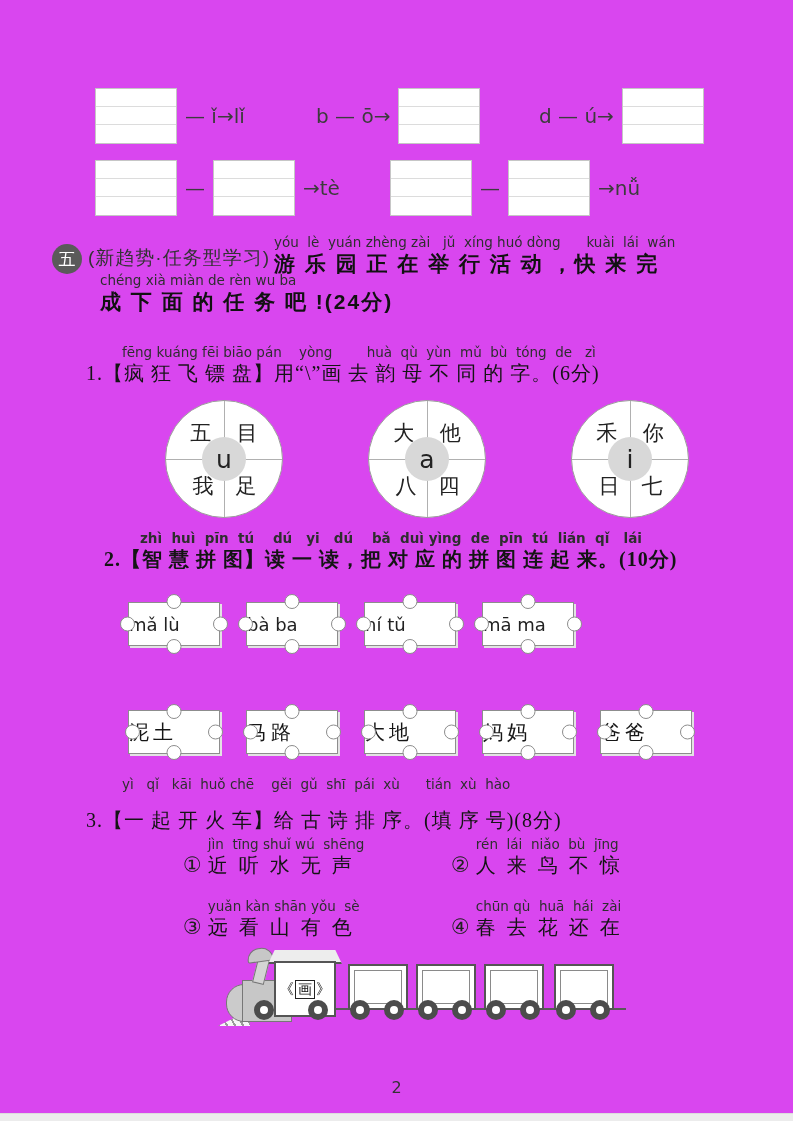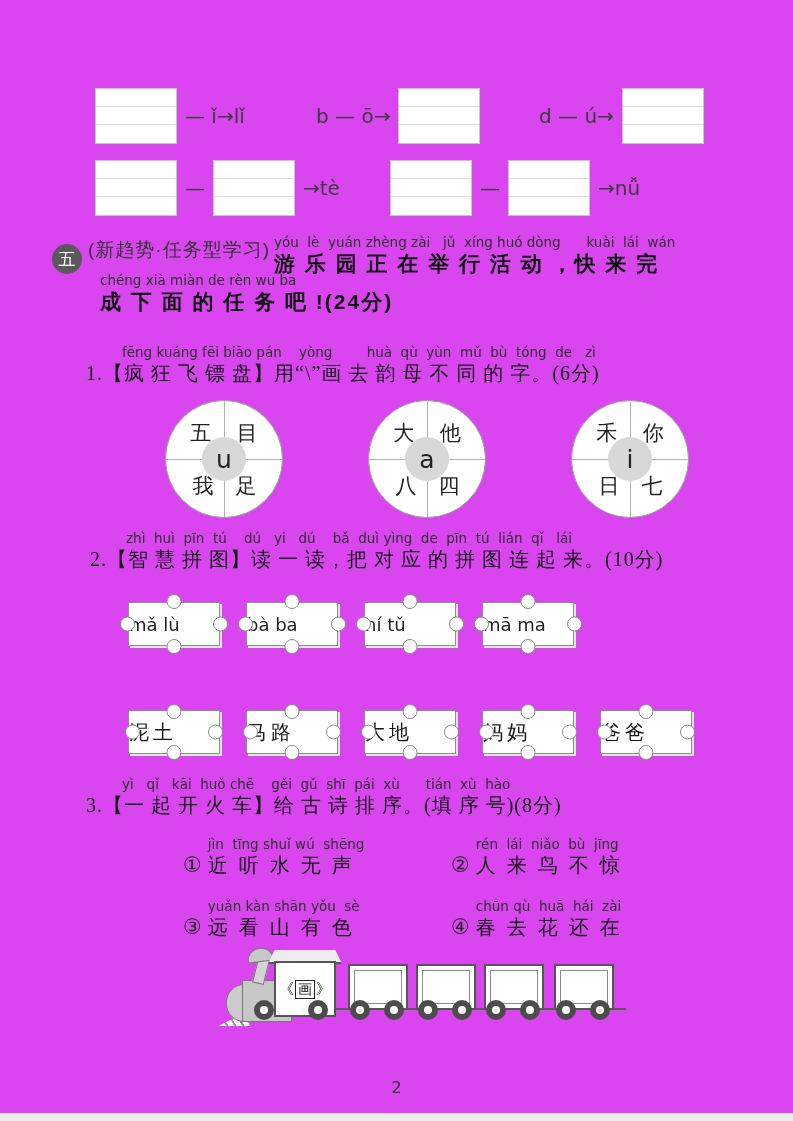--- a/index.html
+++ b/index.html
@@ -12,21 +12,21 @@
     background-image:linear-gradient(#dcdcdc,#dcdcdc),linear-gradient(#dcdcdc,#dcdcdc);
     background-size:100% 1px;background-position:0 17px,0 35px;background-repeat:no-repeat;}
   .exgroup{position:absolute;display:flex;align-items:center;}
   .exlabel{font-family:"DejaVu Sans",sans-serif;font-size:20px;color:#3c3c3c;margin:0 8px;white-space:pre;}
 
   
   .sechdr{position:absolute;left:52px;top:234px;display:flex;align-items:flex-end;}
   .badge{width:30px;height:30px;border-radius:50%;background:#5a5a5a;color:#fff;font-size:17px;
          display:flex;align-items:center;justify-content:center;margin-right:6px;flex:0 0 auto;
          font-family:"Liberation Serif",serif;margin-bottom:3px;}
-  .sectag{font-size:19px;color:#333;letter-spacing:1px;margin-right:4px;margin-bottom:14px;font-family:"Liberation Sans",sans-serif;}
+  .sectag{font-size:19px;color:#333;letter-spacing:1px;margin-right:4px;margin-bottom:6px;font-family:"Liberation Sans",sans-serif;}
   .pycol{display:flex;flex-direction:column;}
   .pyline{font-family:"DejaVu Sans",sans-serif;font-size:13.5px;color:#2e2e2e;white-space:pre;line-height:17px;}
   .boldcn{font-family:"Liberation Sans",sans-serif;font-weight:bold;font-size:21px;color:#111;letter-spacing:2px;line-height:26px;}
   .sec2{position:absolute;left:100px;top:272px;}
 
   
   .task{position:absolute;}
   .taskcn{font-family:"Liberation Serif",serif;font-size:20px;color:#141414;letter-spacing:1px;line-height:25px;}
   .taskpy{padding-left:36px;}
 
@@ -156,21 +156,21 @@
       <div class="vline"></div>
       <div class="hline"></div>
       <span class="quad q-tl">禾</span>
       <span class="quad q-tr">你</span>
       <span class="quad q-bl">日</span>
       <span class="quad q-br">七</span>
       <div class="hub">i</div>
     </div>
   </div>
 
-  <div class="task pycol" style="left:90px;top:530px;">
+  <div class="task pycol" style="left:104px;top:530px;font-weight:bold;">
     <span class="pyline taskpy">zhì  huì  pīn  tú    dú   yi   dú    bǎ  duì yìng  de  pīn  tú  lián  qǐ   lái</span>
     <span class="taskcn">2.【智 慧 拼 图】读 一 读，把 对 应 的 拼 图 连 起 来。(10分)</span>
   </div>
 
   <div class="piecerow" style="top:602px;">
     <div class="piece">
       <span class="tab t"></span>
         <span class="tab b"></span>
         <span class="tab l"></span>
         <span class="tab r"></span>
@@ -230,21 +230,21 @@
     </div>
     <div class="piece notch">
       <span class="tab t"></span>
         <span class="tab b"></span>
         <span class="tab l"></span>
         <span class="tab r"></span>
       <span class="cn-piece">爸爸</span>
     </div>
   </div>
 
-  <div class="task pycol" style="left:86px;top:776px;">
+  <div class="task pycol" style="left:86px;top:776px;gap:15px;">
     <span class="pyline taskpy">yì   qǐ   kāi  huǒ chē    gěi  gǔ  shī  pái  xù      tián  xù  hào</span>
     <span class="taskcn">3.【一 起 开 火 车】给 古 诗 排 序。(填 序 号)(8分)</span>
   </div>
 
   <div class="poemgrid">
     <div class="poem">
       <span class="poemnum">①</span>
       <div class="pycol">
         <span class="pyline">jìn  tīng shuǐ wú  shēng</span>
         <span class="poemcn">近 听 水 无 声</span>

